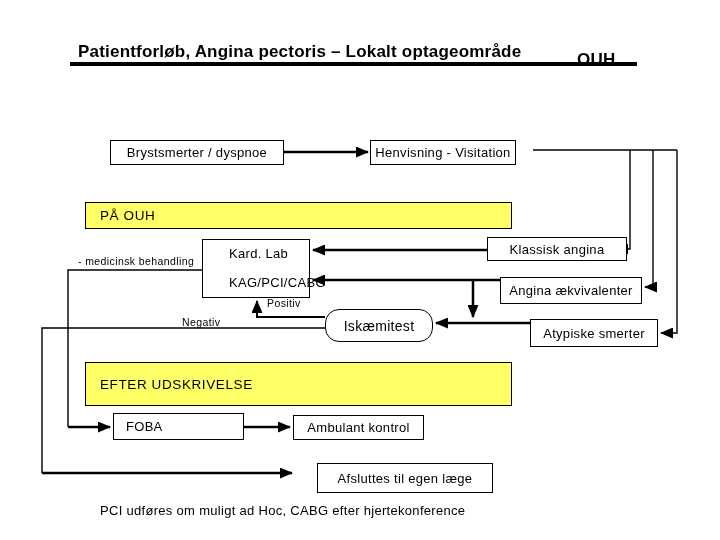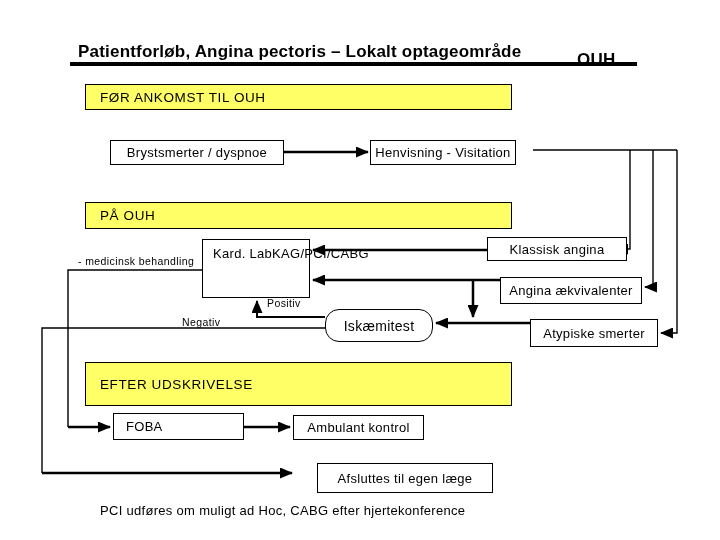--- a/index.html
+++ b/index.html
@@ -14,22 +14,22 @@
     background:#FFFF66;border:1px solid #000;box-sizing:border-box;
     display:flex;align-items:center;padding-left:14px;
     font-size:13.5px;letter-spacing:0.6px;white-space:nowrap;
   }
   .box{
     background:#fff;border:1.5px solid #000;box-sizing:border-box;
     display:flex;align-items:center;justify-content:center;
     font-size:13px;white-space:nowrap;letter-spacing:0.3px;
   }
   .box.leftalign{justify-content:flex-start;padding-left:12px;}
-  .kard{align-items:flex-start;justify-content:space-between;
-        padding:6px 0 7px 10px;}
+  .kard{flex-direction:column;align-items:flex-start;justify-content:space-between;
+        padding:6px 0 7px 26px;}
   .lbl{font-size:10.5px;letter-spacing:0.4px;white-space:nowrap;}
   .footer{font-size:13px;letter-spacing:0.3px;white-space:nowrap;}
   svg.wires{position:absolute;left:0;top:0;pointer-events:none;}
   svg.wires path{fill:none;stroke:#000;}
   .thin{stroke-width:1.4;}
   .mid{stroke-width:2;}
   .arrow{stroke-width:2.5;}
 </style>
 </head>
 <body>
@@ -56,21 +56,20 @@
     <path class="arrow" d="M473,280 V317" marker-end="url(#arr)"></path>
     <path class="arrow" d="M530,323 H436" marker-end="url(#arr)"></path>
     <path class="mid" d="M325,317 H257 V301" marker-end="url(#arr)"></path>
     <path class="thin" d="M325,328 H42 V473"></path>
     <path class="arrow" d="M42,473 H292" marker-end="url(#arr)"></path>
     <path class="thin" d="M202,270 H68 V427"></path>
     <path class="arrow" d="M68,427 H110" marker-end="url(#arr)"></path>
     <path class="arrow" d="M244,427 H290" marker-end="url(#arr)"></path>
   </svg>
 
-  <div class="abs banner" style="left:85px;top:84px;width:427px;height:26px;">FØR ANKOMST TIL OUH</div>
   <div class="abs banner" style="left:85px;top:202px;width:427px;height:27px;">PÅ OUH</div>
   <div class="abs banner" style="left:85px;top:362px;width:427px;height:44px;">EFTER UDSKRIVELSE</div>
 
   <div class="abs box" style="left:110px;top:140px;width:174px;height:25px;">Brystsmerter / dyspnoe</div>
   <div class="abs box" style="left:370px;top:140px;width:146px;height:25px;">Henvisning - Visitation</div>
 
   <div class="abs box kard" style="left:202px;top:239px;width:108px;height:59px;">
     <span>Kard. Lab</span>
     <span>KAG/PCI/CABG</span>
   </div>

